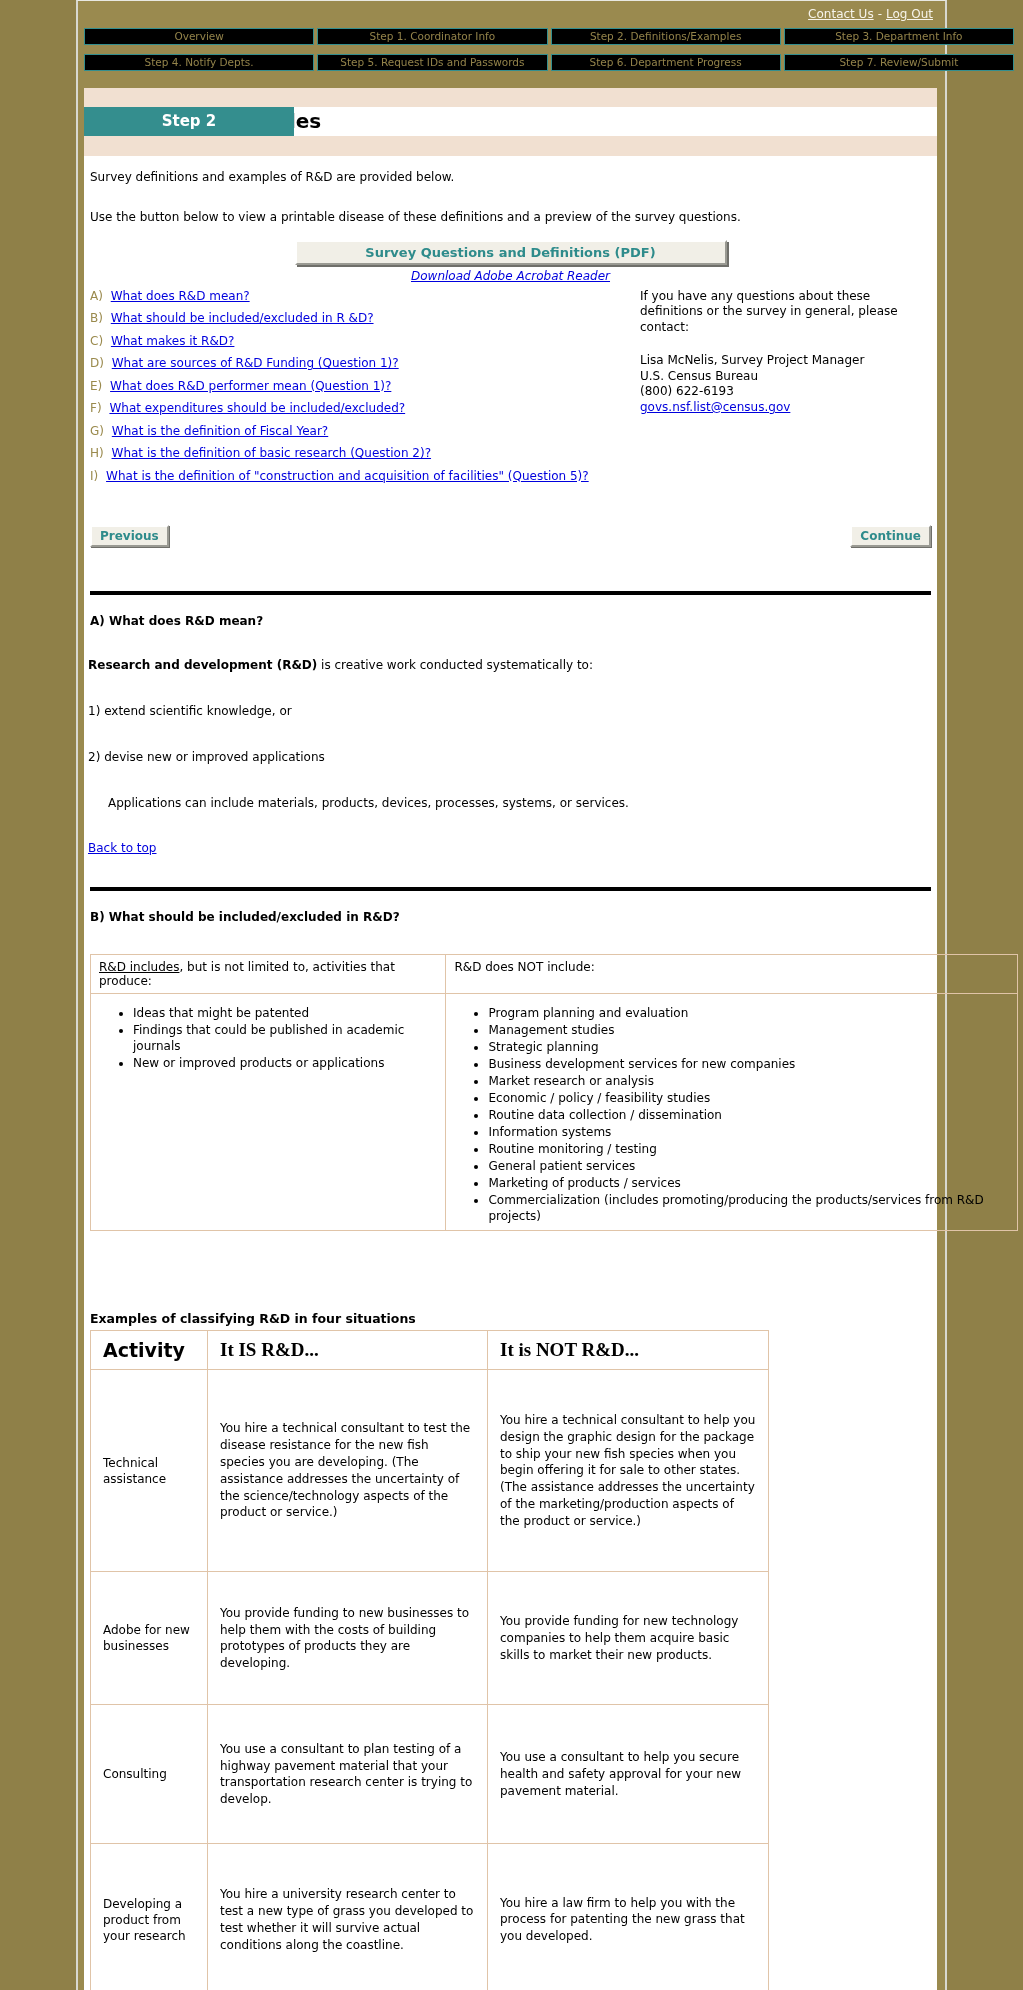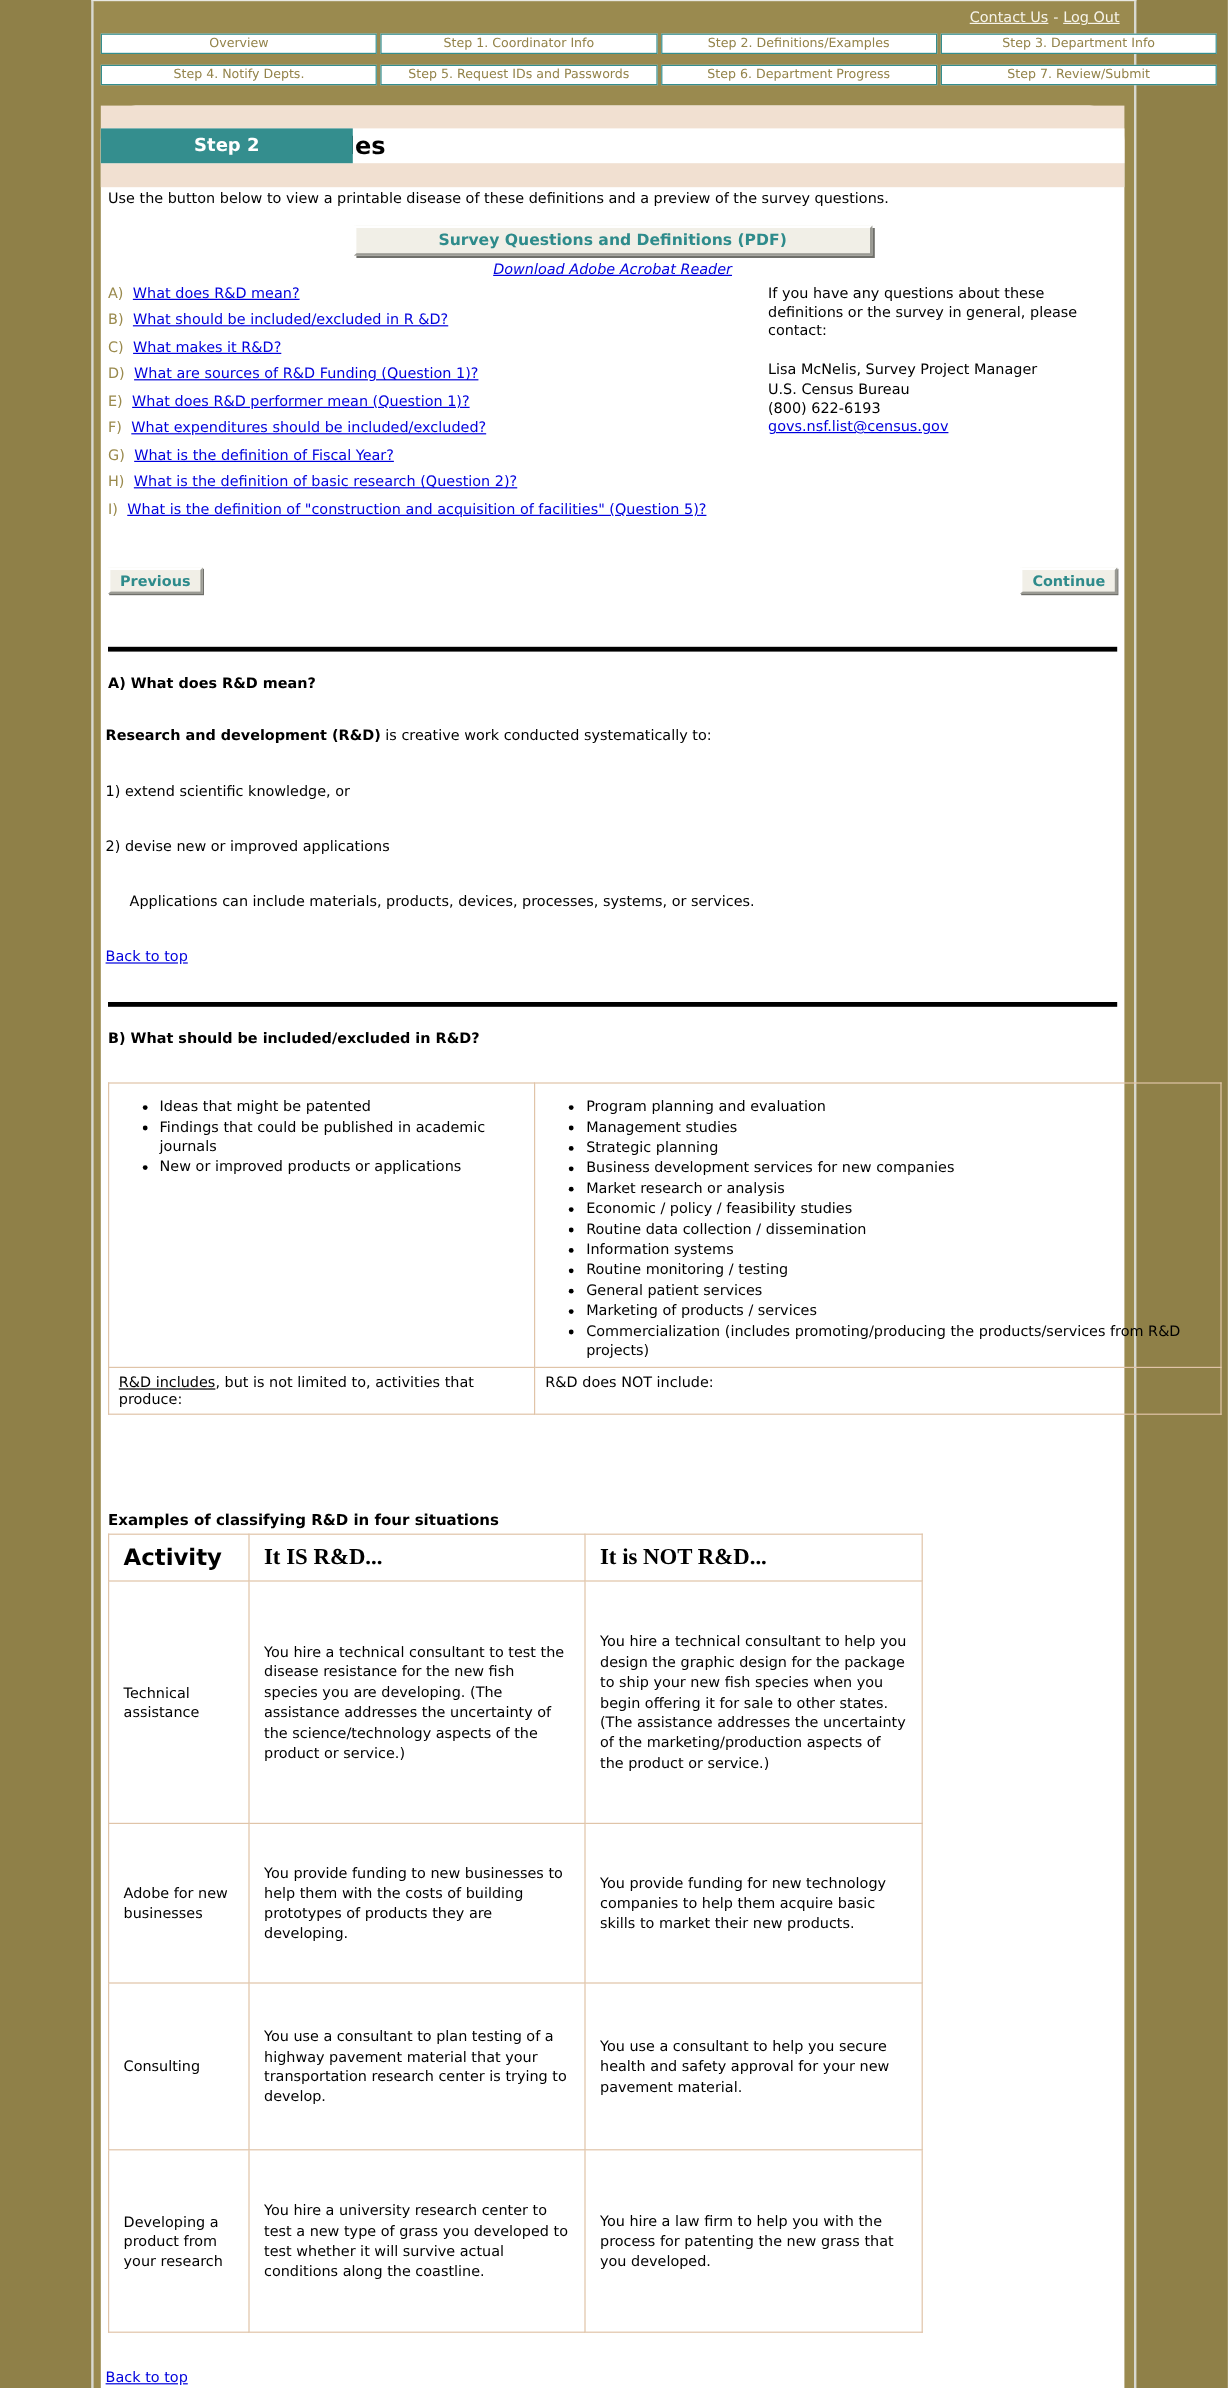--- a/index.html
+++ b/index.html
@@ -7,21 +7,21 @@
   body { font-family:"DejaVu Sans","Liberation Sans",sans-serif; font-size:12px; color:#000; }
   .page { width:871px; min-height:1990px; background:#9a8a4f; margin:0 auto;
           border-left:2px solid #d8d8d0; border-right:2px solid #d8d8d0; border-top:1px solid #e8e8e2;
           padding:0 8px 15px 6px; }
   
   .topbar { height:27px; text-align:right; padding:6px 4px 0 0; color:#f7f4ea; font-size:12px; }
   .topbar a { color:#f7f4ea; text-decoration:underline; cursor:pointer; }
   .topbar .sep { margin:0 4px; }
   
   .tabrow { display:flex; gap:3px; width:930px; margin-bottom:9px; }
-  .tab { flex:1; background:#ffffff; border:1px solid #348e8e; color:#93834a;
+  .tab { flex:1; background:#000000; border:1px solid #348e8e; color:#93834a;
          font-size:10.5px; text-align:center; height:17px; line-height:15px; cursor:pointer;
          white-space:nowrap; overflow:hidden; }
   .tabrow.second { margin-bottom:0; }
   .spacer-under-tabs { height:17px; }
   
   .content { background:#ffffff; min-height:1880px; position:relative;border-radius:29px; }
   .pinkband { background:#f1e0d1; padding:19px 0 20px 0; }
   .banner { position:relative; height:29px; background:#ffffff; }
   .step-box { position:absolute; left:0; top:0; width:210px; height:29px; background:#348e8e;
               color:#ffffff; font-weight:bold; font-size:15px; text-align:center; line-height:29px; }
@@ -112,20 +112,21 @@
 
     <div class="pinkband">
       <div class="banner">
         <div class="step-box">Step 2</div>
         <div class="banner-title">Definitions/Examples</div>
       </div>
     </div>
 
     <div class="main">
 
+      <p class="intro-line">Survey definitions and examples of R&amp;D are provided below.</p>
       <p class="intro-line2">Use the button below to view a printable disease of these definitions and a preview of the survey questions.</p>
 
       <div class="btn-wrap">
         <button class="pdf-btn">Survey Questions and Definitions (PDF)</button>
       </div>
       <div class="dl-wrap">
         <a class="link dl-link">Download Adobe Acrobat Reader</a>
       </div>
 
       <div class="two-col">
@@ -163,20 +164,24 @@
       <p class="indent">Applications can include materials, products, devices, processes, systems, or services.</p>
       <p class="backtop"><a class="link">Back to top</a></p>
 
       <hr class="rule rule2">
 
       <h3 class="sec">B) What should be included/excluded in R&amp;D?</h3>
 
       <table class="inc-table">
         <tbody>
             <tr>
+          <th><span class="u">R&amp;D includes</span><span>, but is not limited to, activities that produce:</span></th>
+          <th>R&amp;D does NOT include:</th>
+        </tr>
+        <tr>
           <td>
                 <ul id="includes-list">
                   <li>Ideas that might be patented</li>
                   <li>Findings that could be published in academic journals</li>
                   <li>New or improved products or applications</li>
                 </ul>
               </td>
           <td>
                 <ul id="excludes-list">
                   <li>Program planning and evaluation</li>
@@ -187,24 +192,20 @@
                   <li>Economic /  policy / feasibility studies</li>
                   <li>Routine data collection / dissemination</li>
                   <li>Information systems</li>
                   <li>Routine monitoring / testing</li>
                   <li>General patient services</li>
                   <li>Marketing of products / services</li>
                   <li>Commercialization (includes promoting/producing the products/services from R&amp;D projects)</li>
                 </ul>
               </td>
         </tr>
-        <tr>
-          <th><span class="u">R&amp;D includes</span><span>, but is not limited to, activities that produce:</span></th>
-          <th>R&amp;D does NOT include:</th>
-        </tr>
       </tbody>
         </table>
 
       <h3 class="ex-heading">Examples of classifying R&amp;D in four situations</h3>
 
       <table class="ex-table">
         <colgroup>
             <col class="c-act">
             <col class="c-is">
             <col class="c-not">

